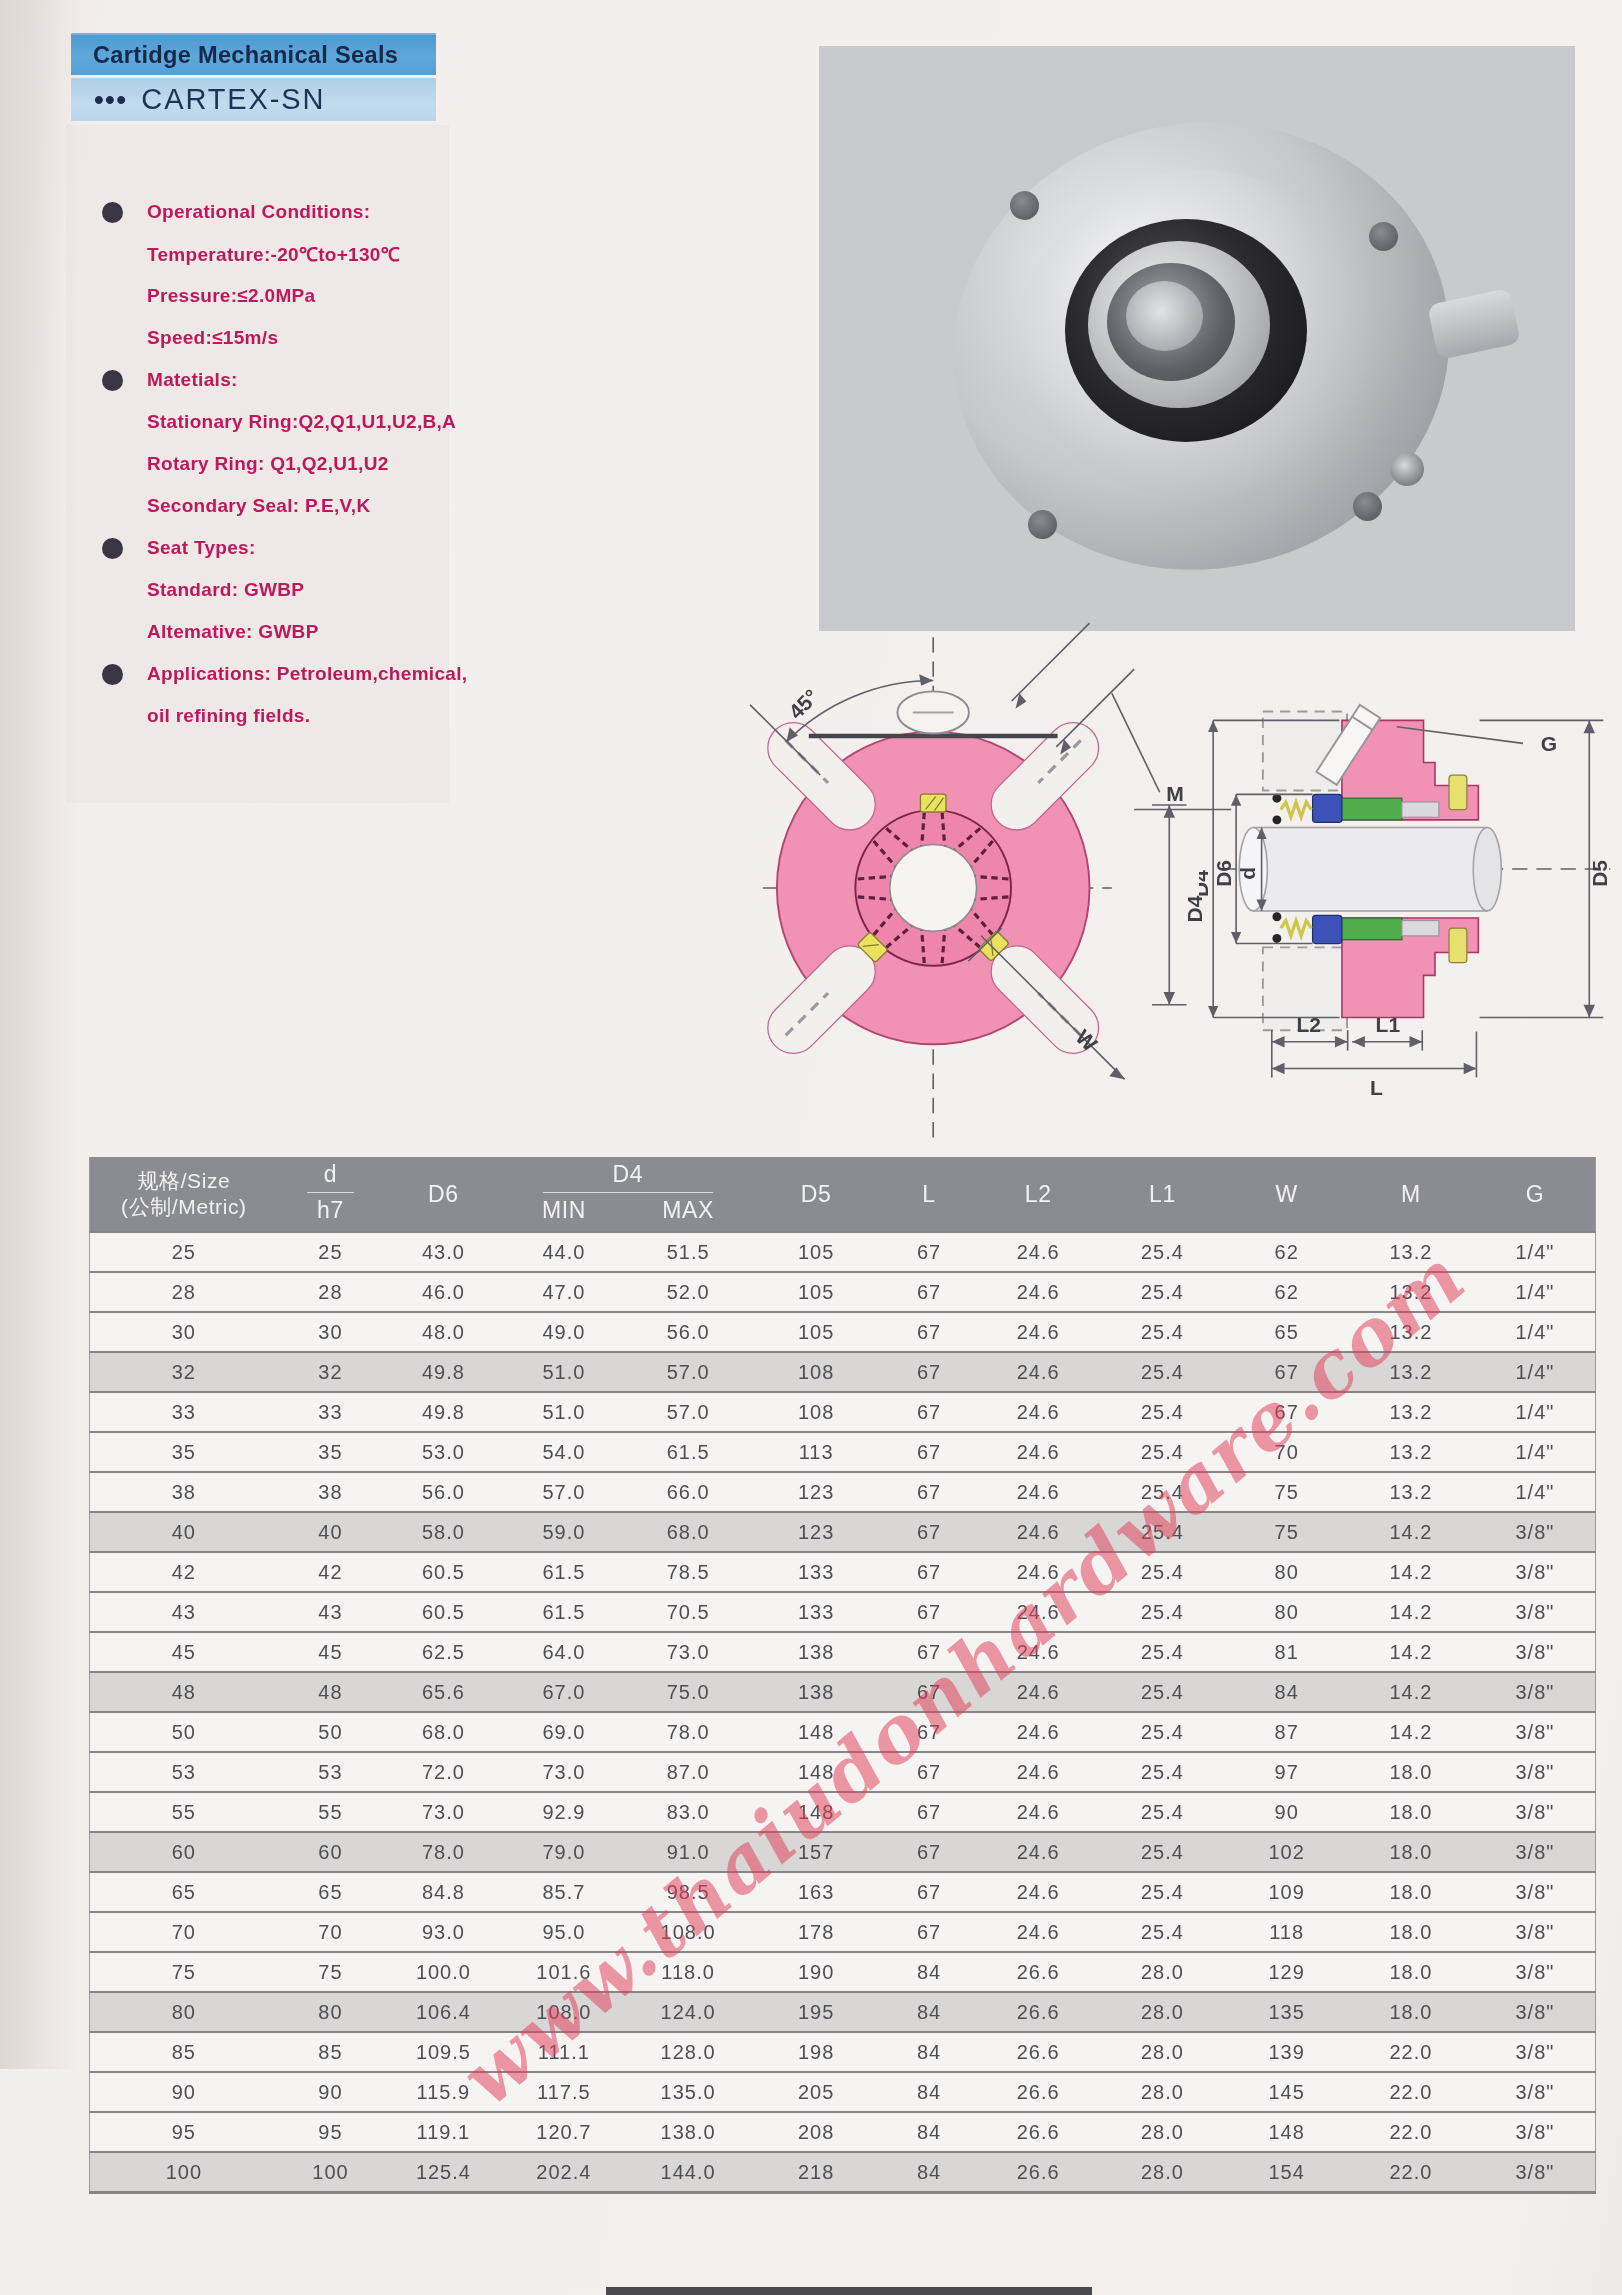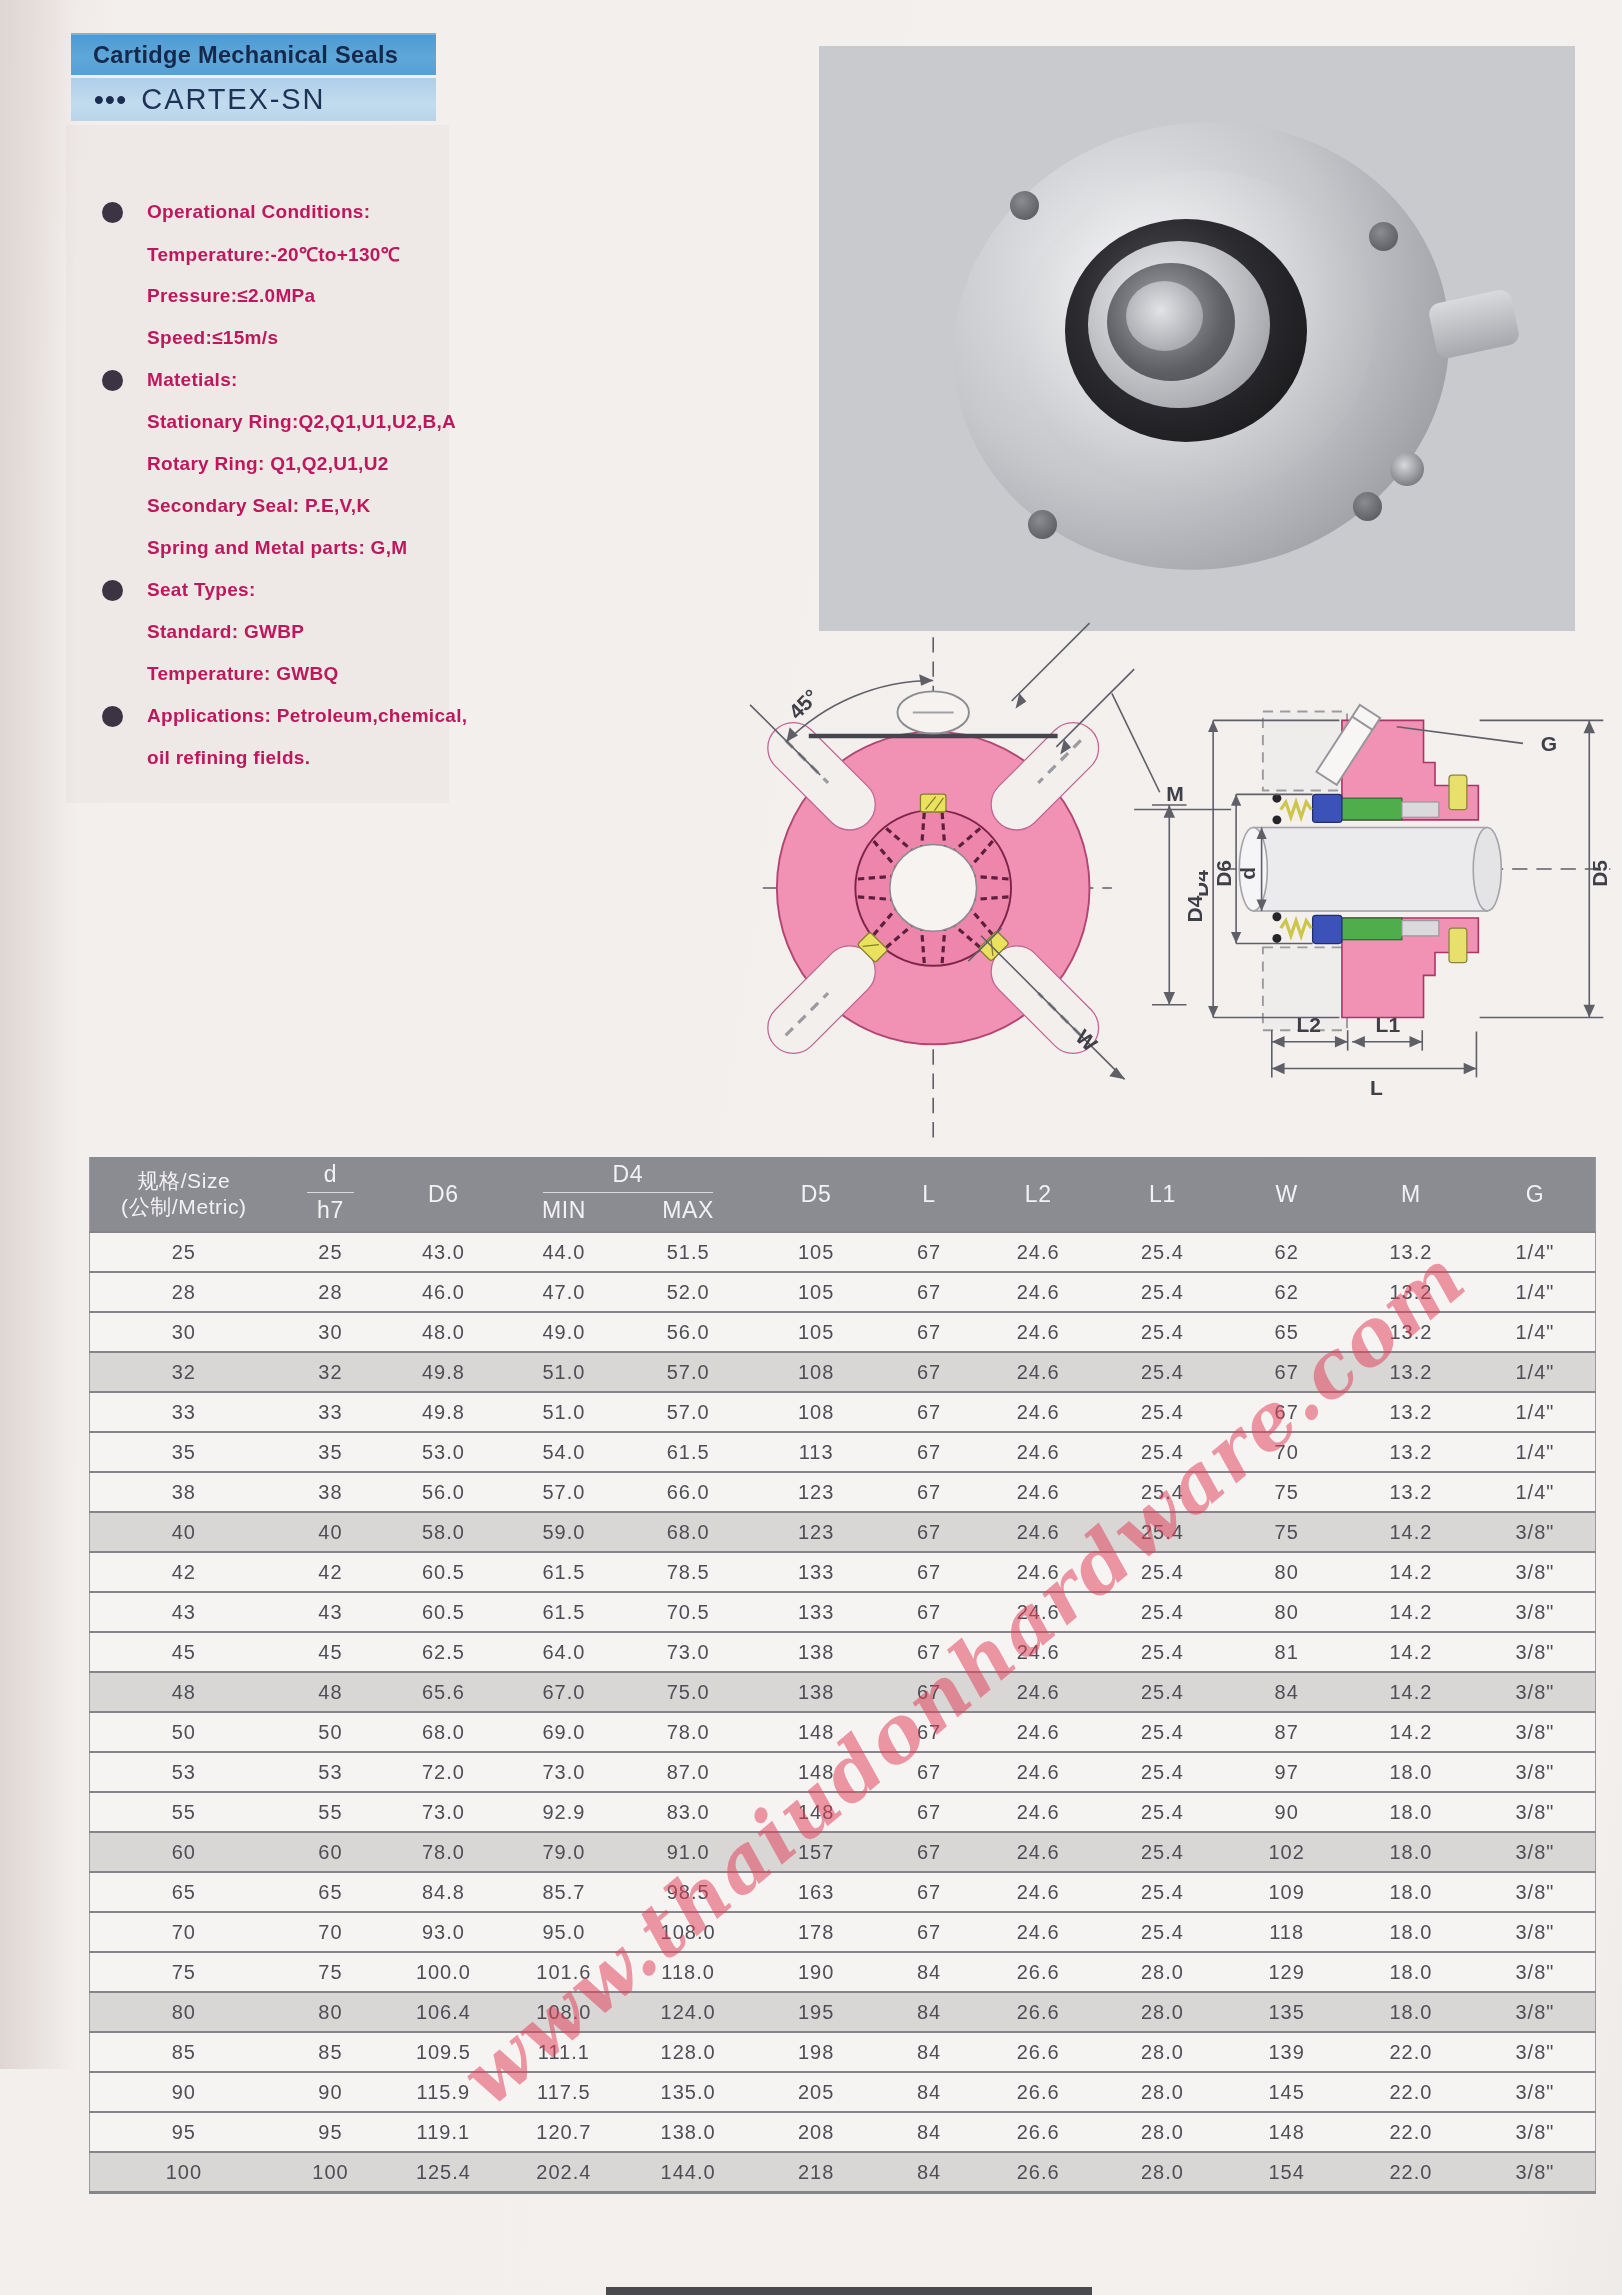--- a/index.html
+++ b/index.html
@@ -160,41 +160,35 @@
         <span class="spec-text">Rotary Ring: Q1,Q2,U1,U2</span>
       </li>
       <li>
         <span class="bullet-box">
           <span class="bullet" style="visibility: hidden;"></span>
         </span>
         <span class="spec-text">Secondary Seal: P.E,V,K</span>
       </li>
       <li>
         <span class="bullet-box">
-          <span class="bullet" style="visibility: hidden;"></span>
-        </span>
-        <span class="spec-text">Spring and Metal parts: G,M</span>
-      </li>
-      <li>
-        <span class="bullet-box">
           <span class="bullet"></span>
         </span>
         <span class="spec-text">Seat Types:</span>
       </li>
       <li>
         <span class="bullet-box">
           <span class="bullet" style="visibility: hidden;"></span>
         </span>
         <span class="spec-text">Standard: GWBP</span>
       </li>
       <li>
         <span class="bullet-box">
           <span class="bullet" style="visibility: hidden;"></span>
         </span>
-        <span class="spec-text">Temperature: GWBQ</span>
+        <span class="spec-text">Altemative: GWBP</span>
       </li>
       <li>
         <span class="bullet-box">
           <span class="bullet"></span>
         </span>
         <span class="spec-text">Applications: Petroleum,chemical,</span>
       </li>
       <li>
         <span class="bullet-box">
           <span class="bullet" style="visibility: hidden;"></span>

